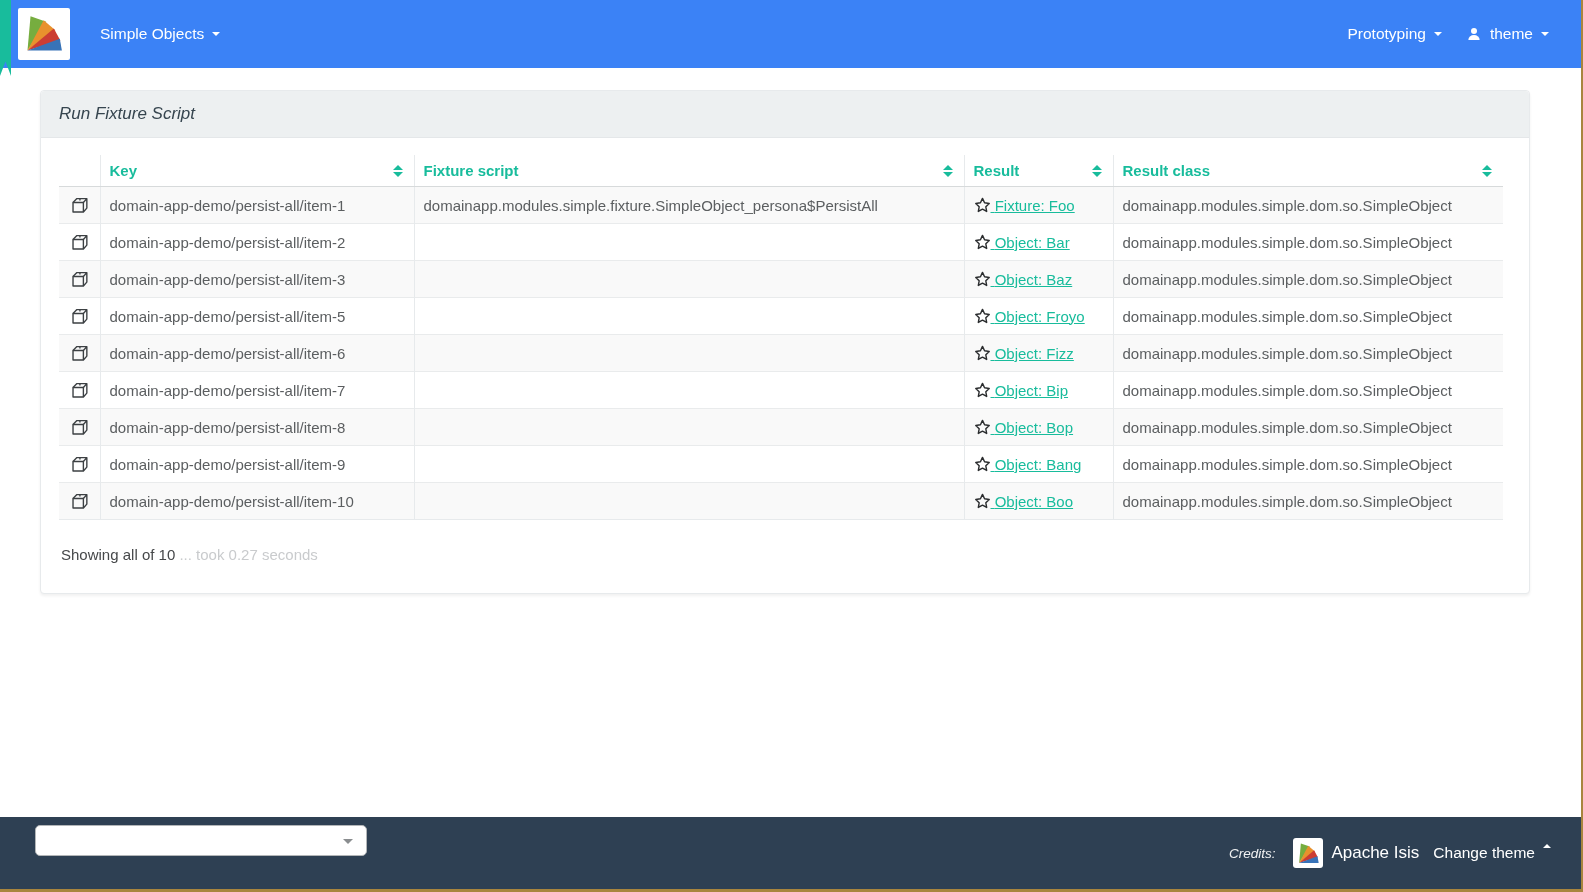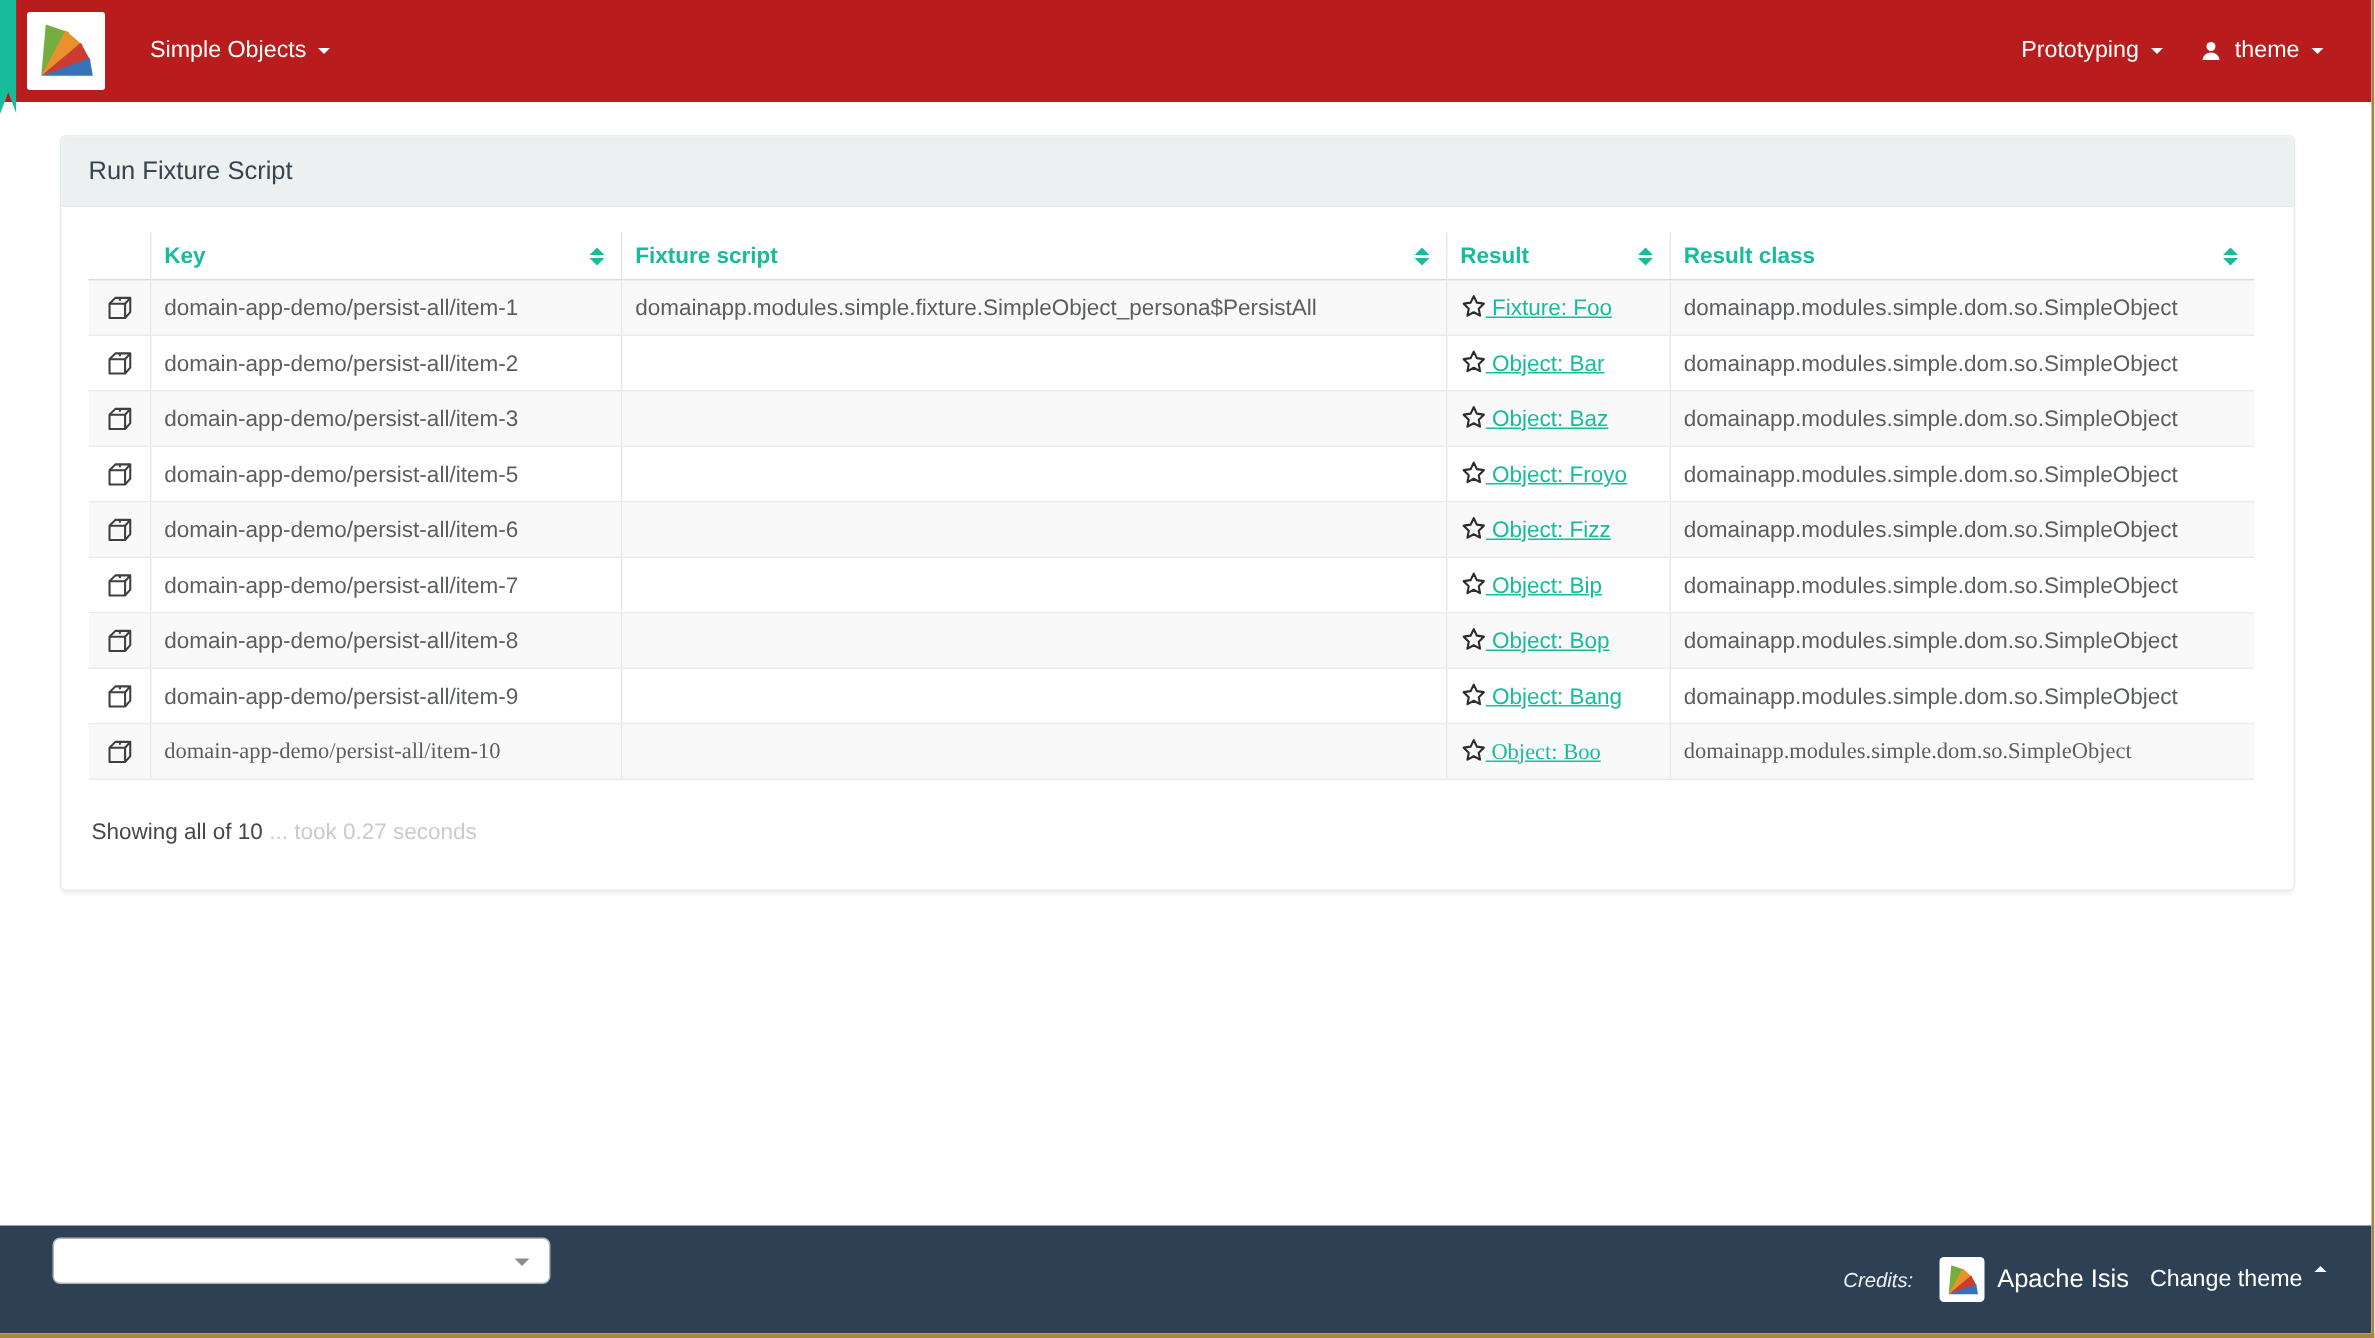--- a/index.html
+++ b/index.html
@@ -7,21 +7,21 @@
   body { font-family: "Liberation Sans", sans-serif; background: #fff; }
 
   #screen {
     position: relative; width: 1583px; height: 892px;
     border-right: 2px solid #a8853e; border-bottom: 3px solid #a8853e;
     display: flex; flex-direction: column; overflow: hidden; background: #fff;
   }
 
   
   .navbar {
-    height: 68px; flex: 0 0 68px; background: #b91c1c;
+    height: 68px; flex: 0 0 68px; background: #3b82f6;
     display: flex; align-items: center; color: #fff;
   }
   .ribbon {
     position: absolute; left: 0; top: 0; width: 11px; height: 76px;
     background: #18bc9c; z-index: 20;
     clip-path: polygon(0 0, 100% 0, 100% 100%, 50% 81%, 0 100%);
   }
   .logo-box {
     width: 52px; height: 52px; background: #fff; border-radius: 2px;
     margin-left: 18px; display: flex; align-items: center; justify-content: center;
@@ -47,20 +47,21 @@
   .panel {
     margin: 22px 53px 0 40px; width: 1490px;
     border: 1px solid #e7eaec; border-radius: 4px;
     box-shadow: 0 2px 3px rgba(0,0,0,0.06);
     background: #fff;
   }
   .panel-heading {
     background: #edf0f1; color: #36454f; font-size: 17px;
     padding: 13px 18px; border-bottom: 1px solid #e4e7e9;
     border-radius: 4px 4px 0 0;
+    font-style: italic;
   }
   .panel-body { padding: 17px 28px 30px 18px; }
 
   table { width: 100%; border-collapse: collapse; table-layout: fixed; }
   th {
     color: #18bc9c; font-size: 15px; font-weight: bold; text-align: left;
     padding: 7px 9px; border-bottom: 1px solid #d7dadb; cursor: pointer;
   }
   th + th, td + td { border-left: 1px solid #e7eaec; }
   .th-flex { display: flex; align-items: center; justify-content: space-between; }
@@ -68,21 +69,21 @@
   .tri-up { width: 0; height: 0; border-left: 5px solid transparent; border-right: 5px solid transparent; border-bottom: 5px solid #18bc9c; }
   .tri-down { width: 0; height: 0; border-left: 5px solid transparent; border-right: 5px solid transparent; border-top: 5px solid #18bc9c; }
 
   td {
     font-size: 15px; color: #5b5e60; padding: 8px 9px;
     border-top: 1px solid #e9ebec; white-space: nowrap; overflow: hidden;
     height: 37px; vertical-align: middle;
   }
   tbody tr:nth-child(odd)  { background: #f9f9f9; }
   tbody tr:nth-child(even) { background: #ffffff; }
-  tbody tr:last-child td { border-bottom: 1px solid #e7eaec; font-family: Liberation Serif, serif; }
+  tbody tr:last-child td { border-bottom: 1px solid #e7eaec; }
   td.icon-col { text-align: center; padding: 6px 2px; }
   .cube-icon { width: 19px; height: 19px; vertical-align: middle; }
   .star-icon { width: 17px; height: 17px; vertical-align: -3px; }
   .result-link { color: #18bc9c; text-decoration: underline; cursor: pointer; }
   .result-link::before { content: "\00a0"; }
 
   .summary { margin-top: 26px; font-size: 15px; color: #46484a; padding-left: 2px; }
   .summary .muted { color: #c9cbcd; }
 
   

